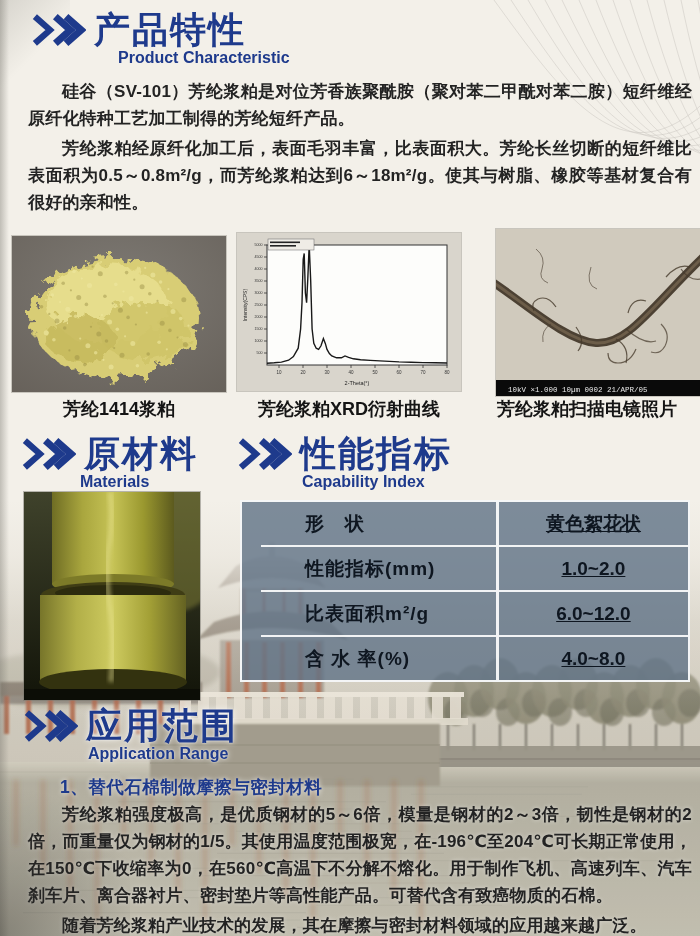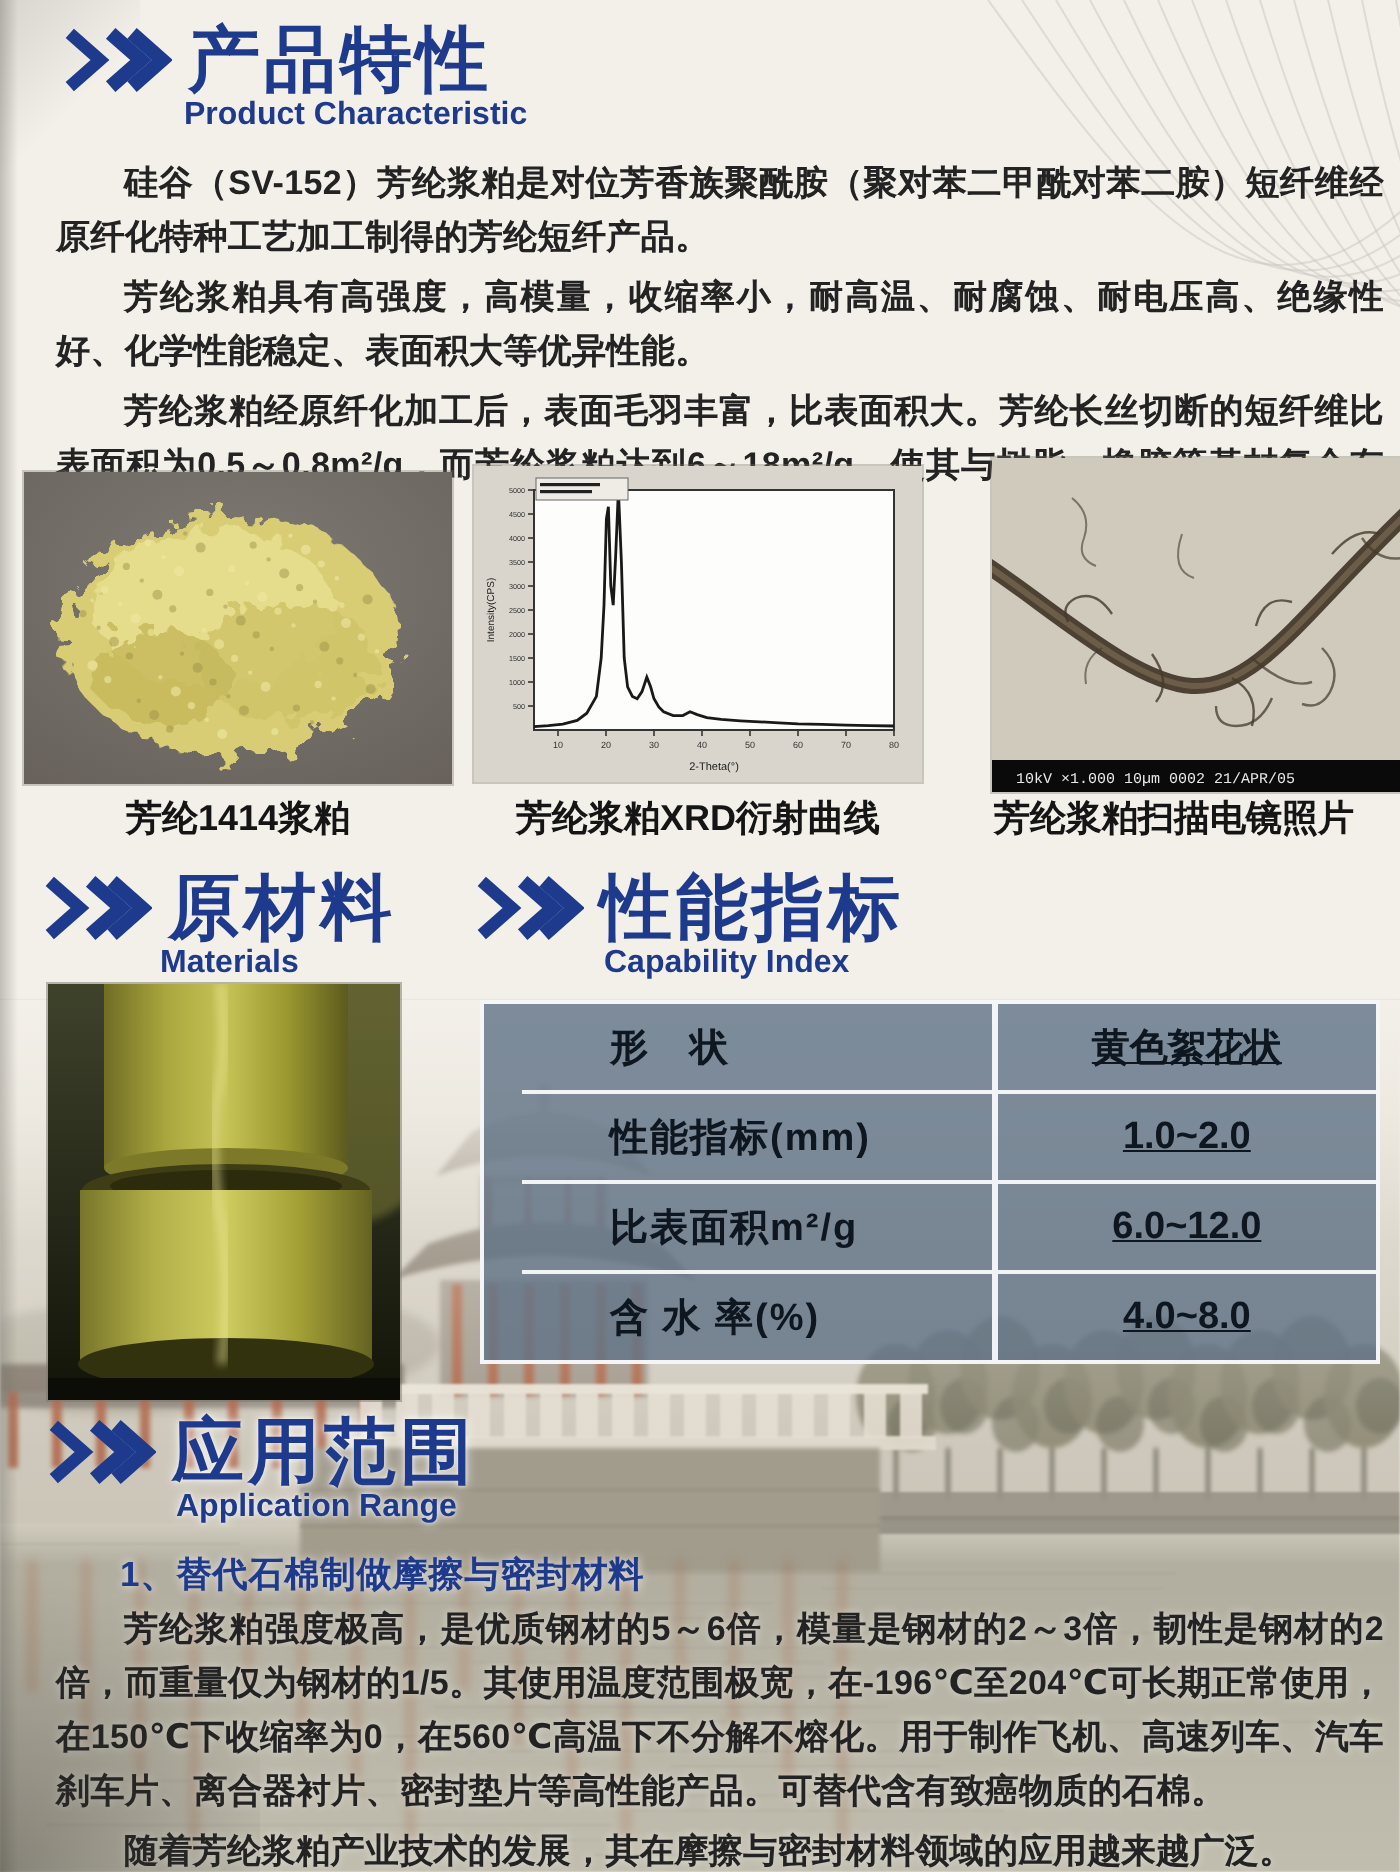--- a/index.html
+++ b/index.html
@@ -28,21 +28,21 @@
   .photo{position:absolute;left:0;top:500px;width:700px;height:436px;z-index:0;}
   .photo svg{display:block;filter:blur(.5px);}
   .photo-fade{position:absolute;left:0;top:0;width:100%;height:220px;pointer-events:none;
     background:linear-gradient(180deg,#f3f0e9 0%,rgba(243,240,233,.78) 25%,rgba(243,240,233,.3) 55%,rgba(243,240,233,0) 100%);}
 
   
   .sec-head{position:absolute;z-index:3;}
   .sh-row{display:flex;align-items:center;gap:8px;}
   .chev{color:var(--accent);flex:0 0 auto;}
   .head-cn{font-size:36px;font-weight:900;color:var(--accent);letter-spacing:2px;line-height:1;white-space:nowrap;}
-  .head-en{font-size:16px;font-weight:700;color:var(--accent);margin-top:1px;margin-left:62px;white-space:nowrap;}
+  .head-en{font-size:16px;font-weight:700;color:var(--accent);margin-top:1px;margin-left:88px;white-space:nowrap;}
   .on-photo .head-cn,.on-photo .head-en{text-shadow:0 0 6px rgba(255,255,255,.85),0 0 2px rgba(255,255,255,.7);}
 
   
   .paras{position:absolute;left:28px;width:664px;z-index:3;}
   p.body{margin:0 0 3px 0;font-size:17px;font-weight:700;color:var(--text);
     line-height:27px;text-align:justify;text-indent:2em;letter-spacing:.2px;}
   .paras.top{top:78px;}
   .paras.app{top:801px;}
   .paras.app p.body{line-height:27px;text-shadow:0 0 4px rgba(255,255,255,.5);}
 
@@ -274,22 +274,21 @@
         <path d="M5,3 L22,18 L5,33" fill="none" stroke="currentColor" stroke-width="7"></path>
         <path d="M28,3 L45,18 L28,33" fill="none" stroke="currentColor" stroke-width="8"></path>
         <path d="M40,3 L57,18 L40,33" fill="none" stroke="currentColor" stroke-width="8"></path>
       </svg>
       <span class="head-cn">产品特性</span>
     </div>
     <div class="head-en">Product Characteristic</div>
   </div>
 
   <div class="paras top">
-    <p class="body">硅谷（SV-152）芳纶浆粕是对位芳香族聚酰胺（聚对苯二甲酰对苯二胺）短纤维经原纤化特种工艺加工制得的芳纶短纤产品。</p>
-    <p class="body">芳纶浆粕具有高强度，高模量，收缩率小，耐高温、耐腐蚀、耐电压高、绝缘性好、化学性能稳定、表面积大等优异性能。</p>
+    <p class="body">硅谷（SV-101）芳纶浆粕是对位芳香族聚酰胺（聚对苯二甲酰对苯二胺）短纤维经原纤化特种工艺加工制得的芳纶短纤产品。</p>
     <p class="body">芳纶浆粕经原纤化加工后，表面毛羽丰富，比表面积大。芳纶长丝切断的短纤维比表面积为0.5～0.8m²/g，而芳纶浆粕达到6～18m²/g。使其与树脂、橡胶等基材复合有很好的亲和性。</p>
   </div>
 
   <div class="fig fig1">
     <svg viewBox="0 0 214 156" width="214" height="156">
       <defs>
         <radialGradient id="pbg" cx="0.5" cy="0.35" r="0.9">
           <stop offset="0" stop-color="#7e7a74"></stop>
             <stop offset="1" stop-color="#655f58"></stop>
         </radialGradient>

